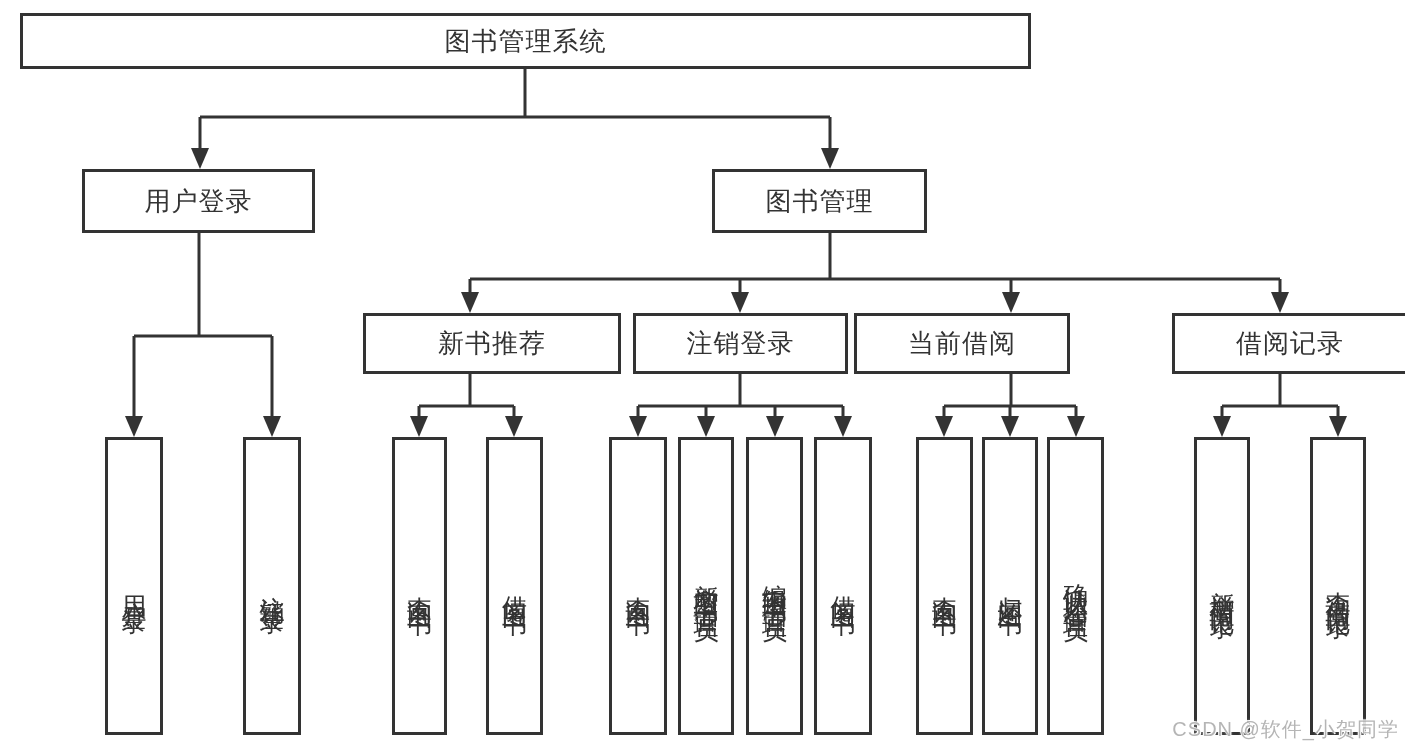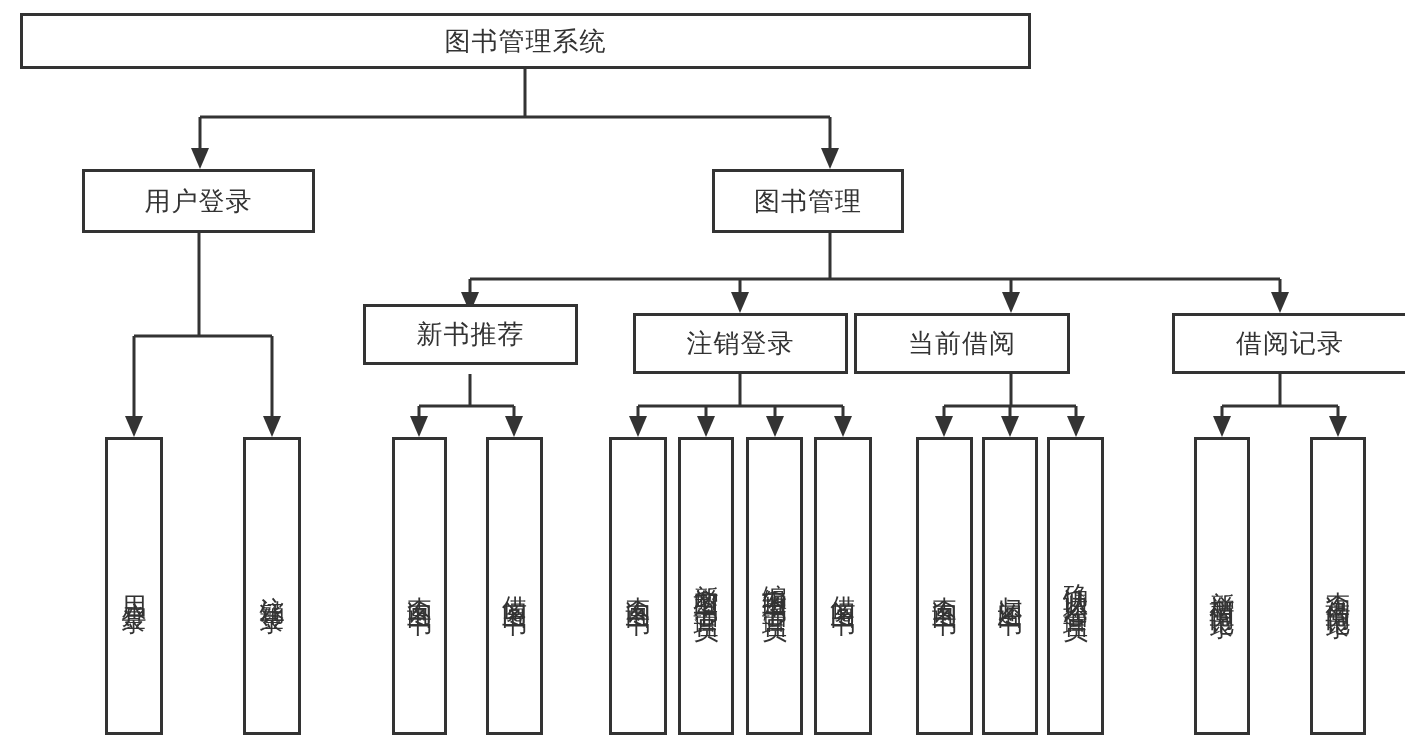--- a/index.html
+++ b/index.html
@@ -89,25 +89,25 @@
     </g>
   </svg>
 
   <div class="node h" style="left:20px;top:13px;width:1011px;height:56px">
     <span>图书管理系统</span>
   </div>
 
   <div class="node h" style="left:82px;top:169px;width:233px;height:64px">
     <span>用户登录</span>
   </div>
-  <div class="node h" style="left:712px;top:169px;width:192px;height:64px">
+  <div class="node h" style="left:712px;top:169px;width:215px;height:64px">
     <span>图书管理</span>
   </div>
 
-  <div class="node h" style="left:363px;top:304px;width:215px;height:61px">
+  <div class="node h" style="left:363px;top:313px;width:258px;height:61px">
     <span>新书推荐</span>
   </div>
   <div class="node h" style="left:633px;top:313px;width:215px;height:61px">
     <span>注销登录</span>
   </div>
   <div class="node h" style="left:854px;top:313px;width:216px;height:61px">
     <span>当前借阅</span>
   </div>
   <div class="node h" style="left:1172px;top:313px;width:236px;height:61px">
     <span>借阅记录</span>
@@ -150,14 +150,15 @@
     <span>确认归还（管理员）</span>
   </div>
 
   <div class="node v" style="left:1194px;top:437px;width:56px;height:298px">
     <span>新增借阅记录</span>
   </div>
   <div class="node v" style="left:1310px;top:437px;width:56px;height:298px">
     <span>查询借阅记录</span>
   </div>
 
+  <div class="watermark">CSDN @软件_小贺同学</div>
 
 </div>
 
 </body></html>

